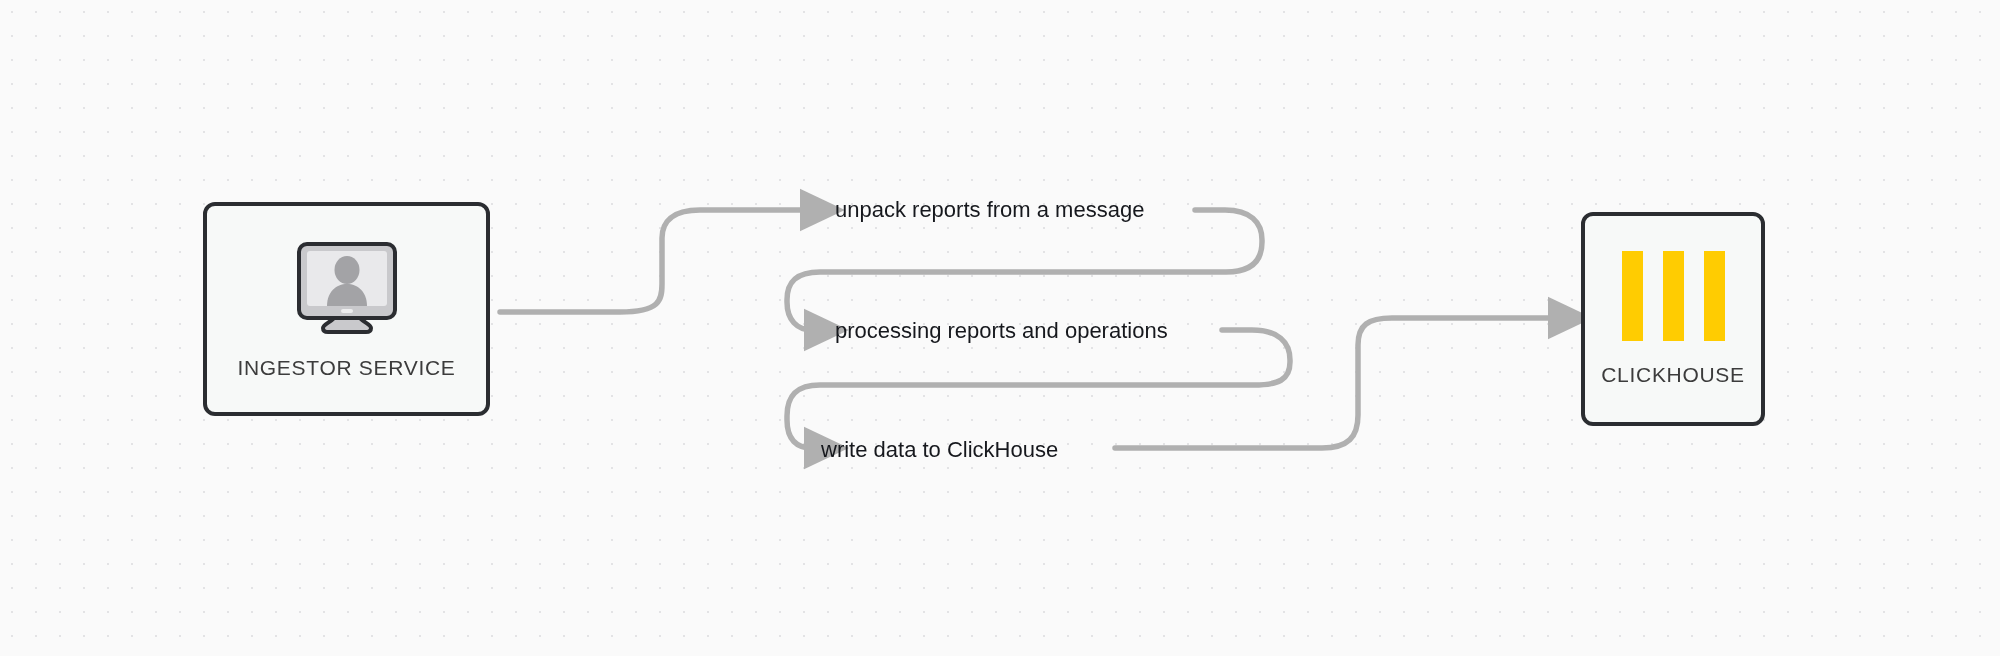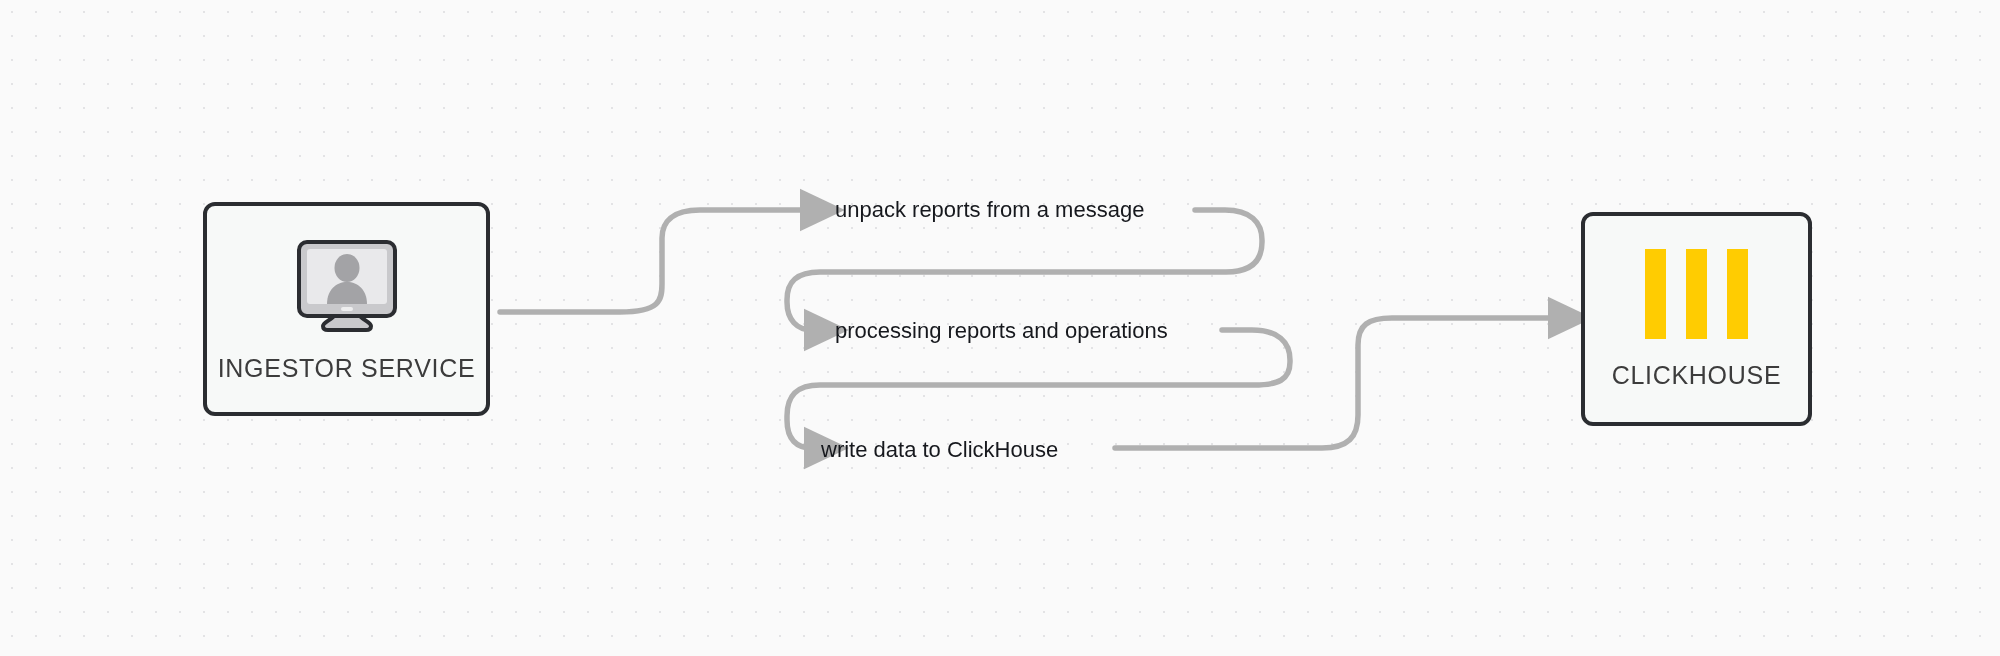--- a/index.html
+++ b/index.html
@@ -43,25 +43,25 @@
   }
   #node-ingestor {
     left: 203px;
     top: 202px;
     width: 287px;
     height: 214px;
   }
   #node-clickhouse {
     left: 1581px;
     top: 212px;
-    width: 231px;
+    width: 184px;
     height: 214px;
   }
   .node-label {
-    font-size: 25px;
+    font-size: 21px;
     letter-spacing: 0.7px;
     color: #3c3c3c;
     font-weight: 400;
     white-space: nowrap;
   }
 
   
   .monitor-icon {
     width: 112px;
     height: 100px;

